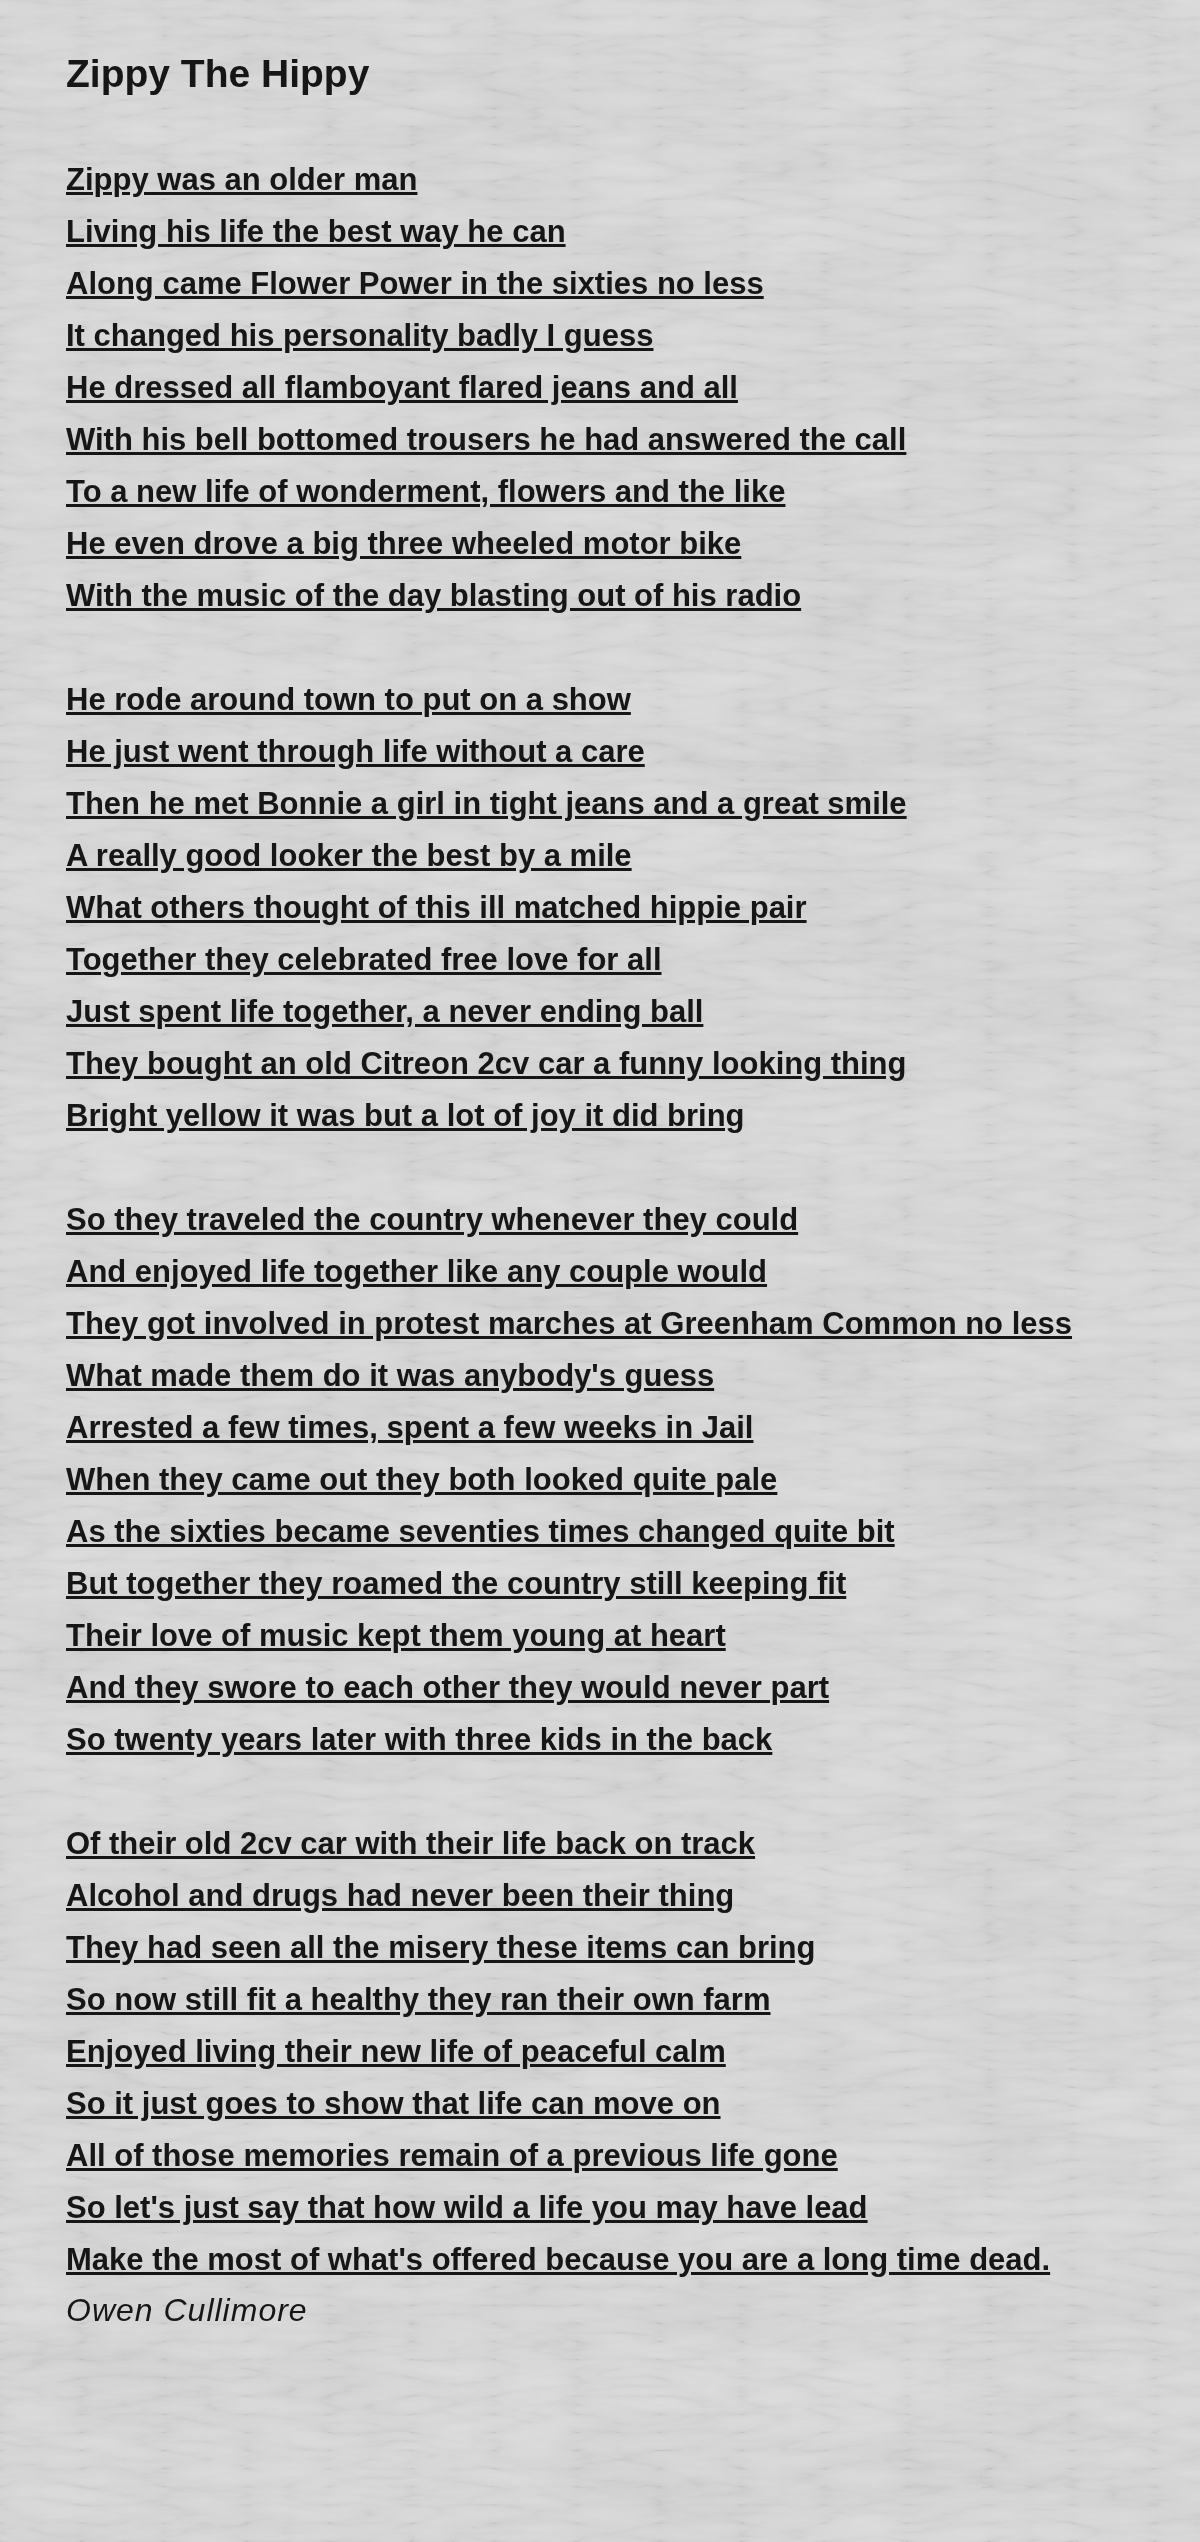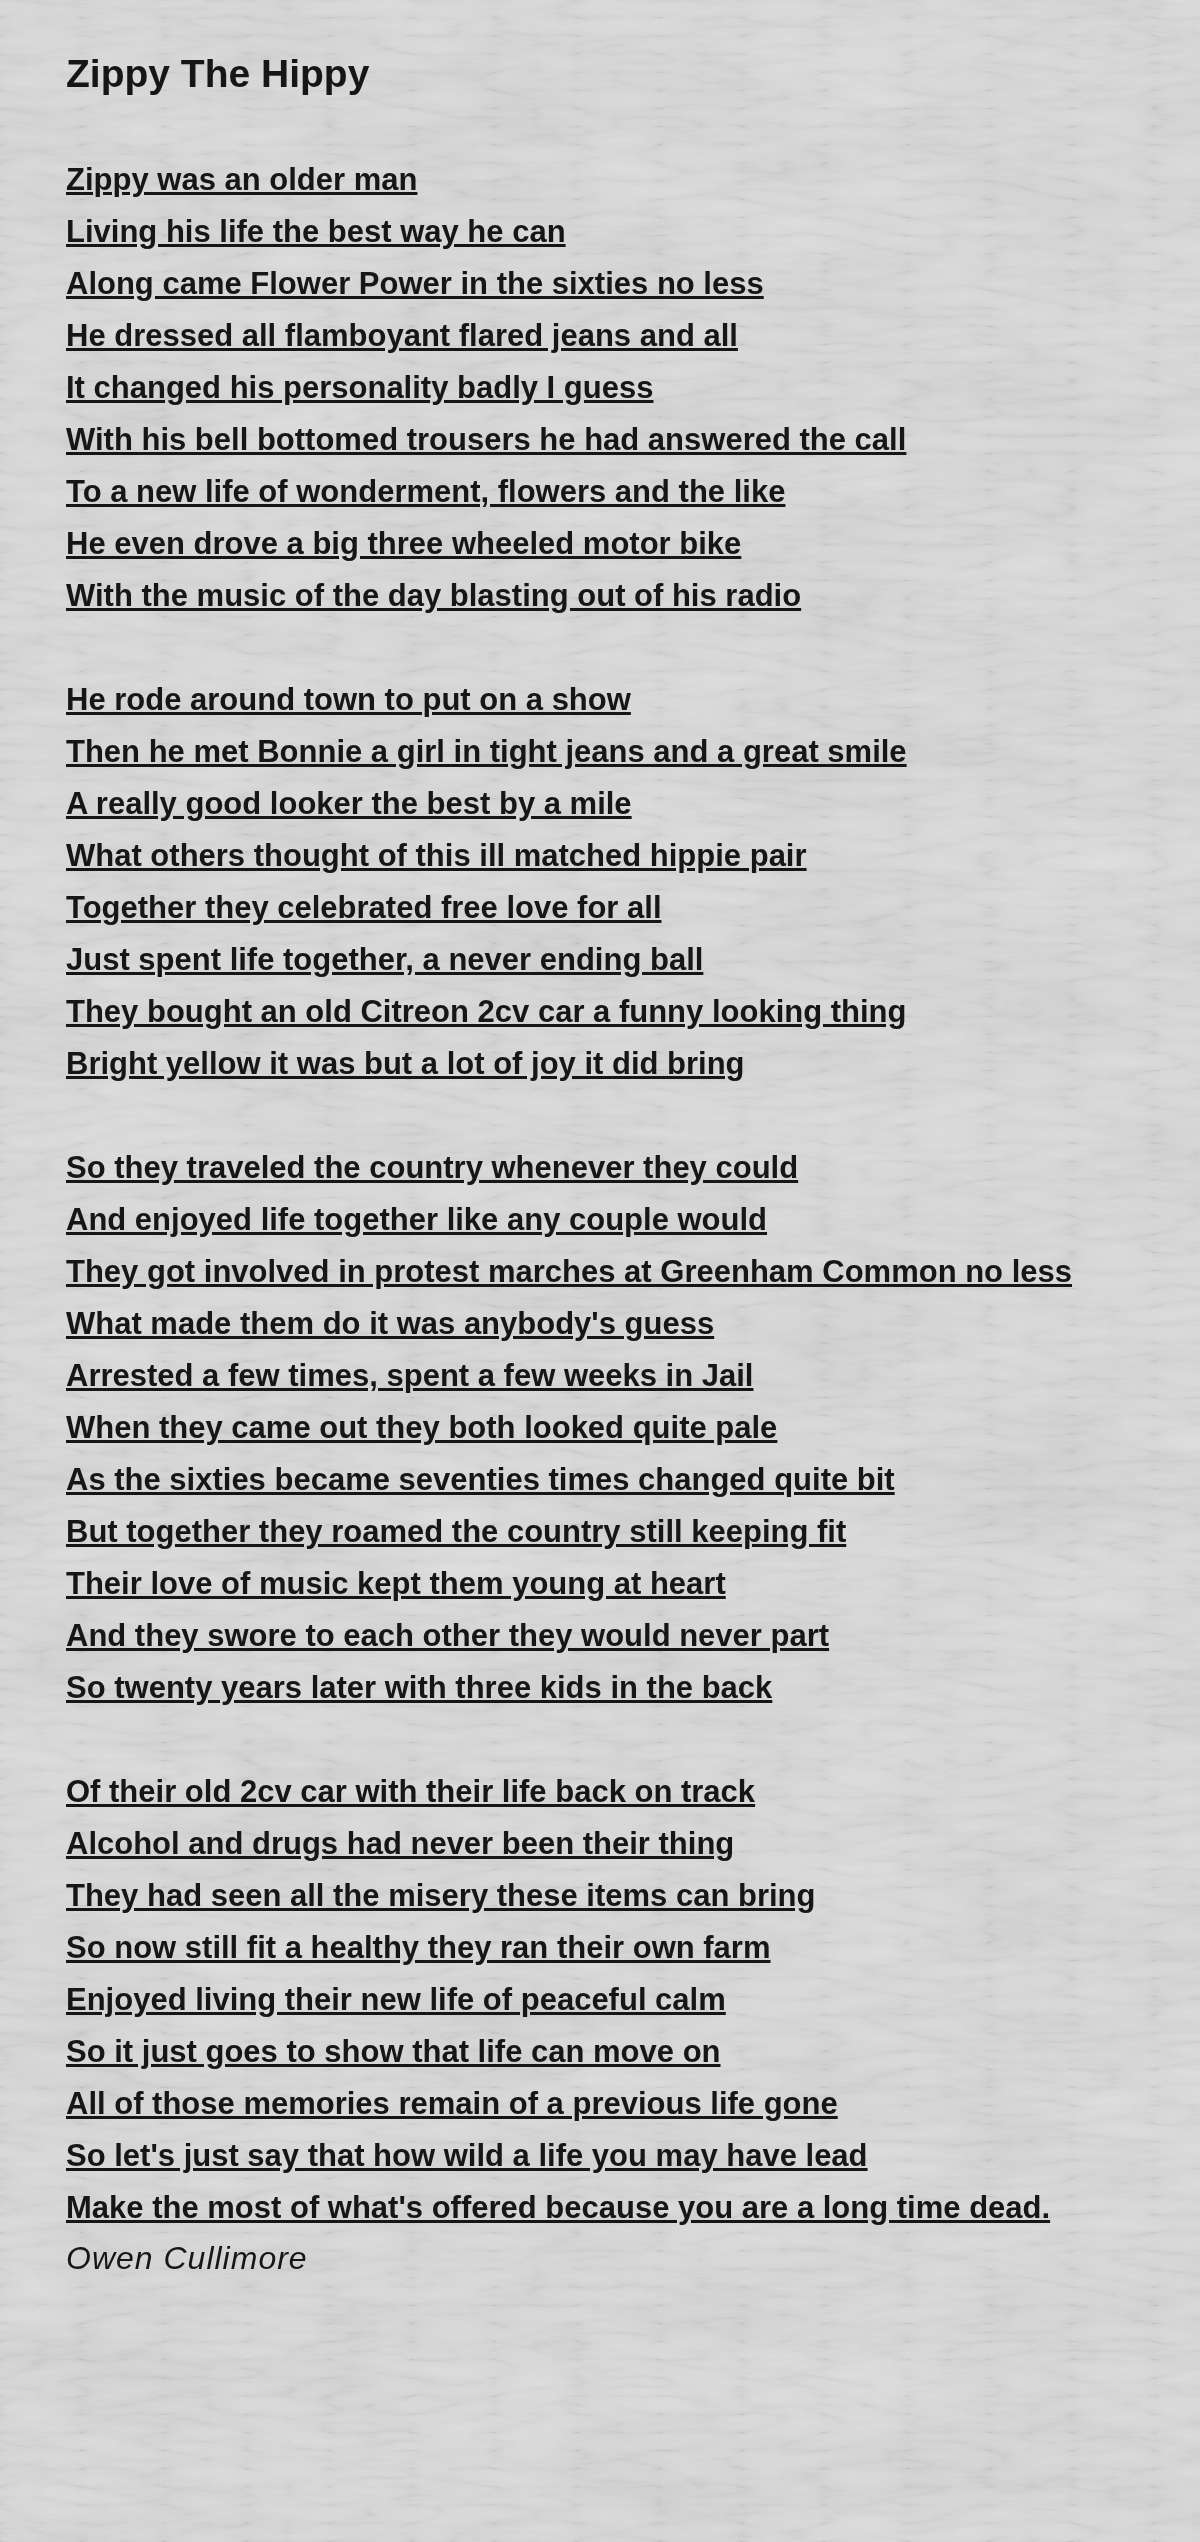--- a/index.html
+++ b/index.html
@@ -92,29 +92,30 @@
   </svg>
 
   <div class="content">
     <h1 class="poem-title">Zippy The Hippy</h1>
 
     <div class="stanzas">
         <div class="stanza">
           <div class="line">Zippy was an older man</div>
           <div class="line">Living his life the best way he can</div>
           <div class="line">Along came Flower Power in the sixties no less</div>
+          <div class="line">It changed his personality badly I guess</div>
           <div class="line">He dressed all flamboyant flared jeans and all</div>
-          <div class="line">It changed his personality badly I guess</div>
           <div class="line">With his bell bottomed trousers he had answered the call</div>
           <div class="line">To a new life of wonderment, flowers and the like</div>
           <div class="line">He even drove a big three wheeled motor bike</div>
           <div class="line">With the music of the day blasting out of his radio</div>
         </div>
         <div class="stanza">
           <div class="line">He rode around town to put on a show</div>
+          <div class="line">He just went through life without a care</div>
           <div class="line">Then he met Bonnie a girl in tight jeans and a great smile</div>
           <div class="line">A really good looker the best by a mile</div>
           <div class="line">What others thought of this ill matched hippie pair</div>
           <div class="line">Together they celebrated free love for all</div>
           <div class="line">Just spent life together, a never ending ball</div>
           <div class="line">They bought an old Citreon 2cv car a funny looking thing</div>
           <div class="line">Bright yellow it was but a lot of joy it did bring</div>
         </div>
         <div class="stanza">
           <div class="line">So they traveled the country whenever they could</div>

